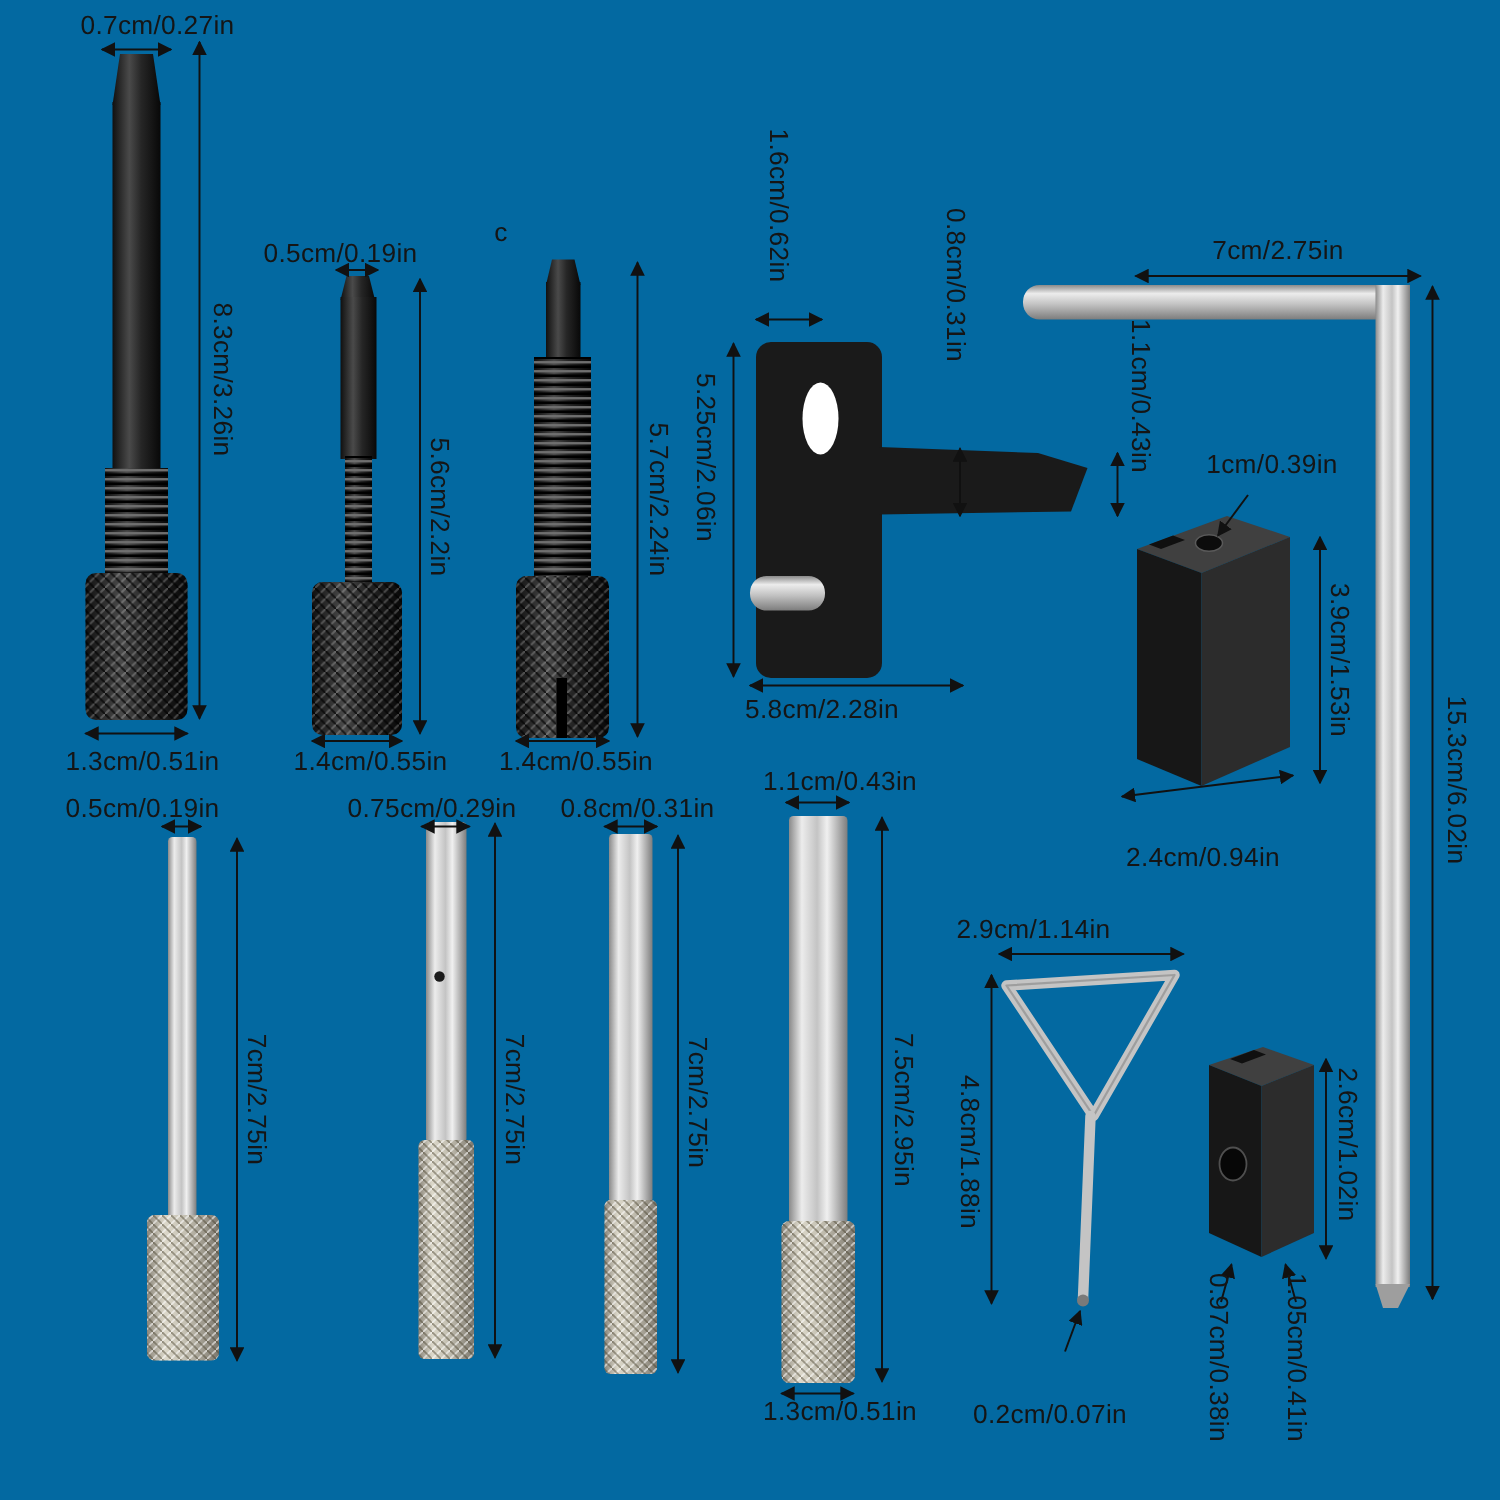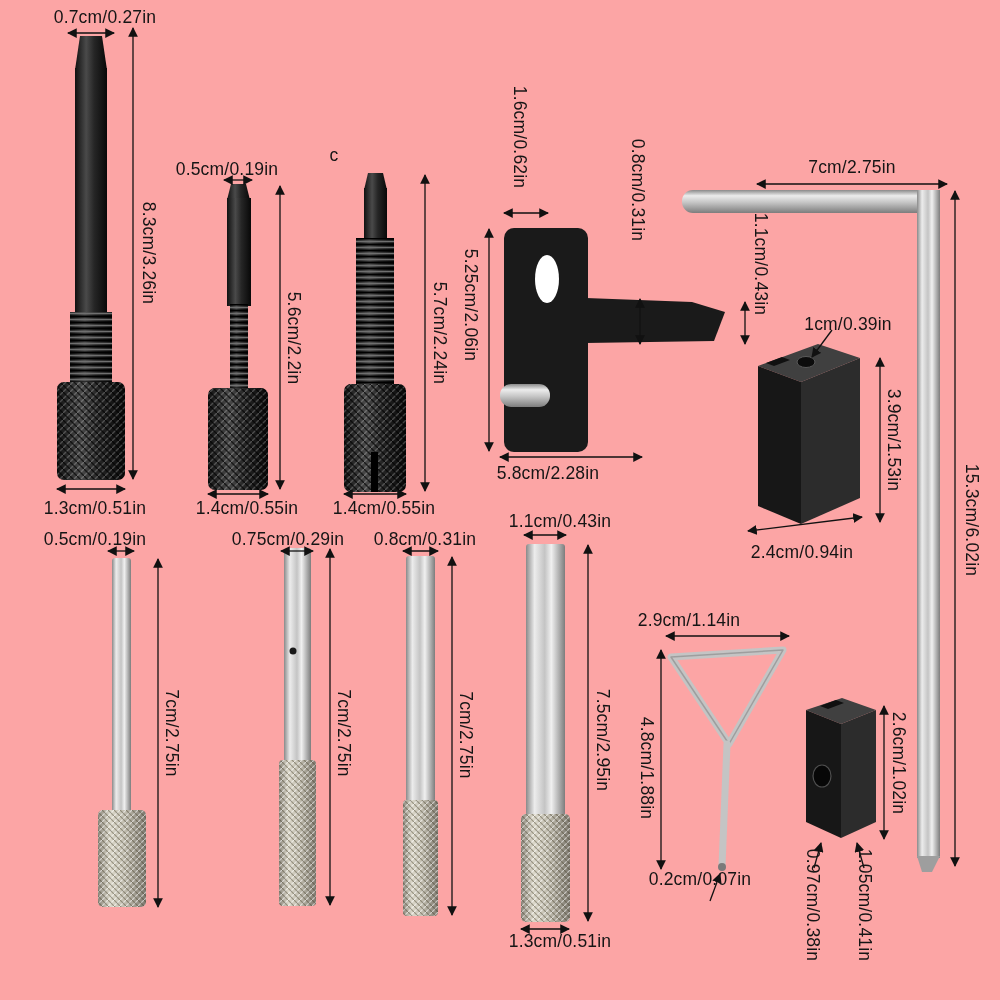--- a/index.html
+++ b/index.html
@@ -1,17 +1,17 @@
 <!DOCTYPE html>
 <html><head>
 <meta charset="utf-8">
 <style>
   html,body { margin:0; padding:0; background:#fff; }
   #stage {
-    position:relative; width:1000px; height:1000px; background:#fca5a5;
+    position:relative; width:1000px; height:1000px; background:#0369a1;
     font-family:"Liberation Sans", sans-serif; overflow:hidden;
   }
   #stage svg.layer { position:absolute; left:0; top:0; }
   .lbl {
     position:absolute; font-size:17.5px; color:#151515; white-space:nowrap;
     transform:translate(-50%,-50%); letter-spacing:.2px;
   }
   .lbl.v { writing-mode:vertical-rl; }
 </style>
 </head>
@@ -203,38 +203,38 @@
 
   <span class="lbl v" style="left:519px; top:137px">1.6cm/0.62in</span>
   <span class="lbl v" style="left:470px; top:305px">5.25cm/2.06in</span>
   <span class="lbl" style="left:548px; top:473px">5.8cm/2.28in</span>
   <span class="lbl v" style="left:637px; top:190px">0.8cm/0.31in</span>
   <span class="lbl v" style="left:760px; top:264px">1.1cm/0.43in</span>
 
   <span class="lbl" style="left:852px; top:167px">7cm/2.75in</span>
   <span class="lbl v" style="left:971px; top:520px">15.3cm/6.02in</span>
 
-  <span class="lbl" style="left:848px; top:324px">1cm/0.39in</span>
+  <span class="lbl" style="left:848px; top:310px">1cm/0.39in</span>
   <span class="lbl v" style="left:893px; top:440px">3.9cm/1.53in</span>
-  <span class="lbl" style="left:802px; top:552px">2.4cm/0.94in</span>
+  <span class="lbl" style="left:802px; top:572px">2.4cm/0.94in</span>
 
   <span class="lbl" style="left:95px;  top:539px">0.5cm/0.19in</span>
   <span class="lbl v" style="left:171px; top:733px">7cm/2.75in</span>
 
   <span class="lbl" style="left:288px; top:539px">0.75cm/0.29in</span>
   <span class="lbl v" style="left:343px; top:733px">7cm/2.75in</span>
 
   <span class="lbl" style="left:425px; top:539px">0.8cm/0.31in</span>
   <span class="lbl v" style="left:465px; top:735px">7cm/2.75in</span>
 
   <span class="lbl" style="left:560px; top:521px">1.1cm/0.43in</span>
   <span class="lbl v" style="left:602px; top:740px">7.5cm/2.95in</span>
   <span class="lbl" style="left:560px; top:941px">1.3cm/0.51in</span>
 
   <span class="lbl" style="left:689px; top:620px">2.9cm/1.14in</span>
   <span class="lbl v" style="left:646px; top:768px">4.8cm/1.88in</span>
-  <span class="lbl" style="left:700px; top:879px">0.2cm/0.07in</span>
+  <span class="lbl" style="left:700px; top:943px">0.2cm/0.07in</span>
 
   <span class="lbl v" style="left:898px; top:763px">2.6cm/1.02in</span>
   <span class="lbl v" style="left:812px; top:905px">0.97cm/0.38in</span>
   <span class="lbl v" style="left:864px; top:905px">1.05cm/0.41in</span>
 
 </div>
 
 </body></html>

